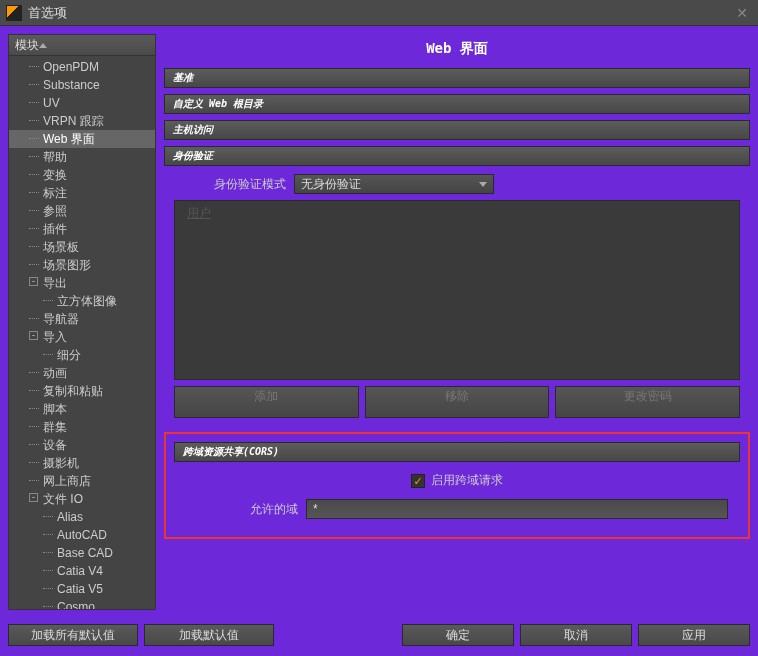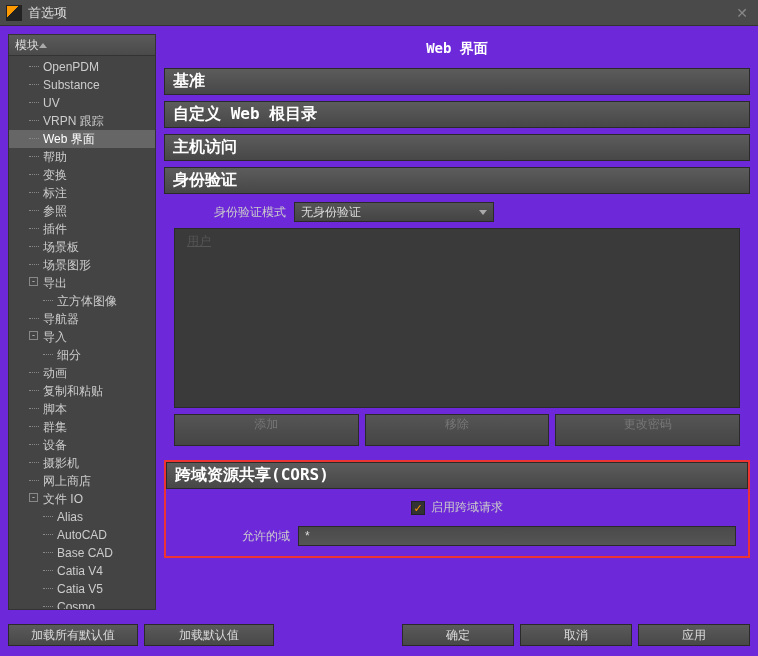--- a/index.html
+++ b/index.html
@@ -132,22 +132,23 @@
 }
 .section {
   margin-bottom: 6px;
 }
 .section-header {
   background: linear-gradient(#5c5c5c, #474747);
   border: 1px solid #2a2a2a;
   padding: 2px 8px;
   color: #fff;
   font-weight: bold;
-  font-size: 16px;
+  font-size: 10px;
   font-family: "SimSun", monospace;
+  font-style: italic;
 }
 .section-body {
   padding: 8px 10px;
 }
 .form-row {
   display: flex;
   align-items: center;
   margin-bottom: 6px;
 }
 .form-label {
@@ -192,21 +193,21 @@
   height: 32px;
   background: linear-gradient(#555, #454545);
   border: 1px solid #2a2a2a;
   color: #777;
   text-align: center;
   line-height: 18px;
   cursor: pointer;
 }
 .cors-section {
   border: 2px solid #e33;
-  padding: 0;
+  padding: 8px;
 }
 .cors-section .section-header {
   margin: 0;
 }
 .cors-section .section-body {
   padding: 10px 12px;
 }
 .checkbox-row {
   display: flex;
   align-items: center;

